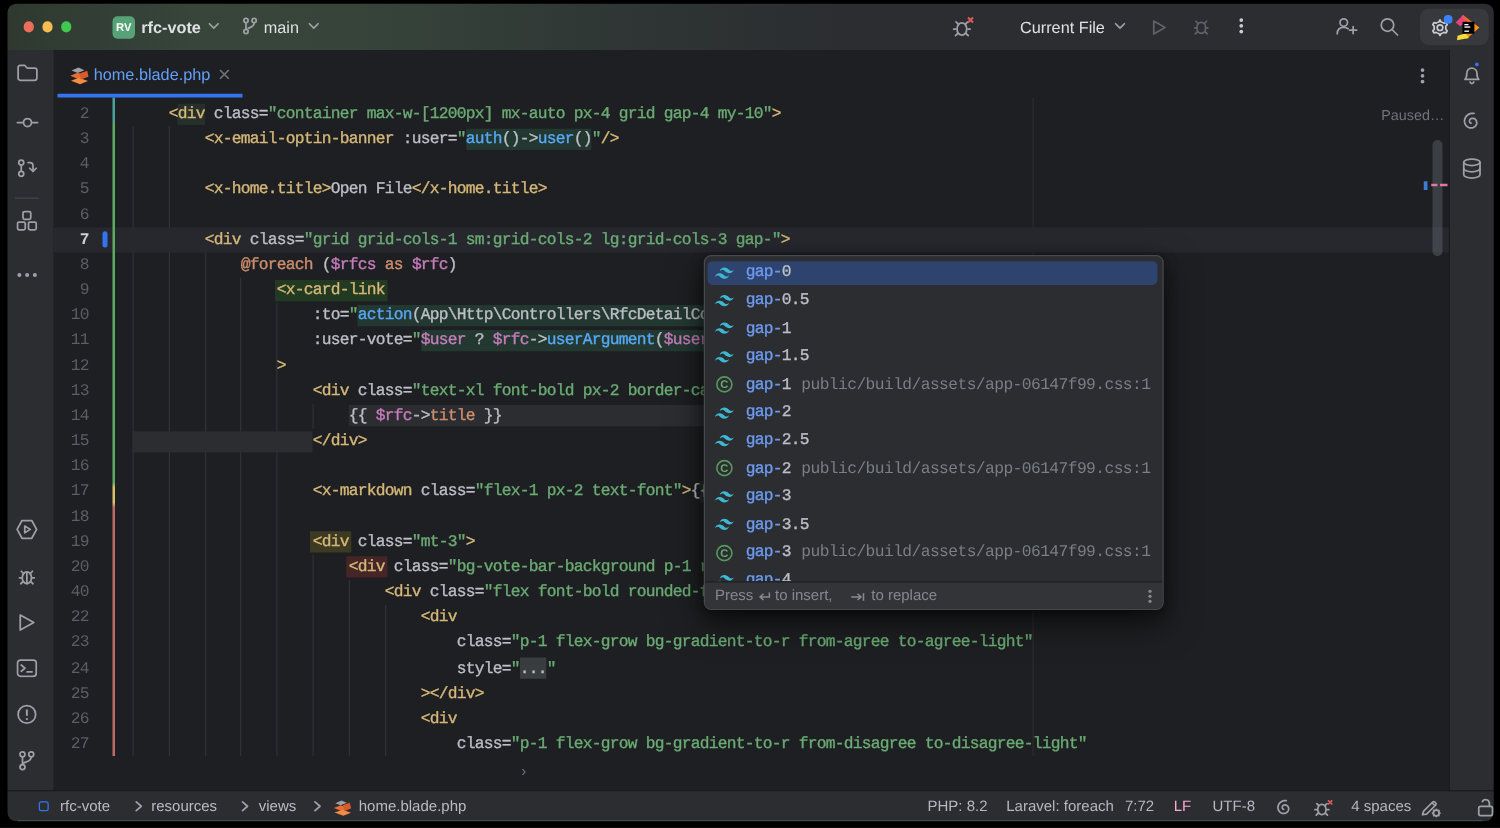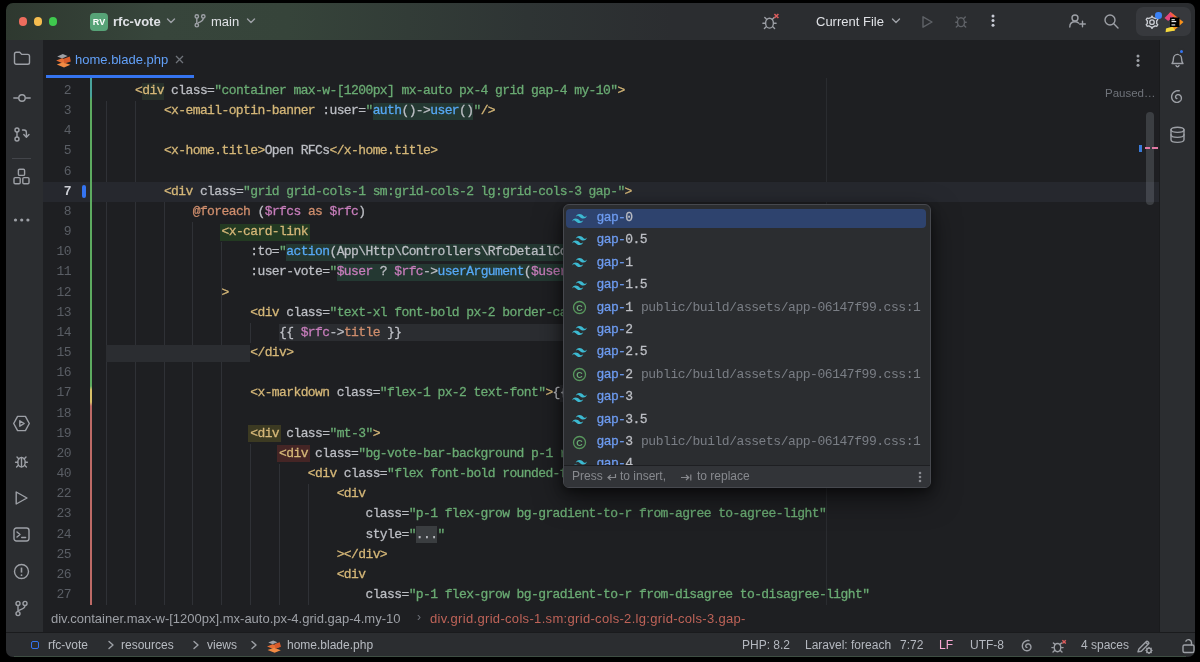--- a/index.html
+++ b/index.html
@@ -230,21 +230,21 @@
 <div style="position:absolute;left:336.7px;top:263.94px;width:263px;height:17px;background:#243832"></div>
 <div style="position:absolute;left:279.1px;top:324.42px;width:320px;height:17px;background:#2b2d31"></div>
 <div style="position:absolute;left:106.3px;top:344.58px;width:144px;height:17px;background:#2b2d31"></div>
 <div style="position:absolute;left:559.9px;top:384.90px;width:45px;height:17px;background:#2b2d31"></div>
 <div style="position:absolute;left:248.30px;top:425.22px;width:32.80px;height:17px;background:#3c3a22"></div>
 <div style="position:absolute;left:277.10px;top:445.38px;width:32.80px;height:17px;background:#452525"></div>
 <div style="position:absolute;left:415.90px;top:526.02px;width:21.60px;height:17px;background:#3a3d40"></div>
   <div style="z-index:3;position:relative">
       <div class="cl" style="top:81.00px">    <span style="color:#D5B778">&lt;div</span><span style="color:#BCBEC4"> class=</span><span style="color:#6AAB73">"container max-w-[1200px] mx-auto px-4 grid gap-4 my-10"</span><span style="color:#D5B778">&gt;</span></div>
 <div class="cl" style="top:101.16px">        <span style="color:#D5B778">&lt;x-email-optin-banner</span><span style="color:#BCBEC4"> :user=</span><span style="color:#6AAB73">"</span><span style="color:#56A8F5">auth</span><span style="color:#BCBEC4">()-&gt;</span><span style="color:#56A8F5">user</span><span style="color:#BCBEC4">()</span><span style="color:#6AAB73">"</span><span style="color:#D5B778">/&gt;</span></div>
-<div class="cl" style="top:141.48px">        <span style="color:#D5B778">&lt;x-home.title&gt;</span><span style="color:#BCBEC4">Open RFCs</span><span style="color:#D5B778">&lt;/x-home.title&gt;</span></div>
+<div class="cl" style="top:141.48px">        <span style="color:#D5B778">&lt;x-home.title&gt;</span><span style="color:#BCBEC4">Open File</span><span style="color:#D5B778">&lt;/x-home.title&gt;</span></div>
 <div class="cl" style="top:181.80px">        <span style="color:#D5B778">&lt;div</span><span style="color:#BCBEC4"> class=</span><span style="color:#6AAB73">"grid grid-cols-1 sm:grid-cols-2 lg:grid-cols-3 gap-"</span><span style="color:#D5B778">&gt;</span></div>
 <div class="cl" style="top:201.96px">            <span style="color:#CF8E6D">@foreach</span><span style="color:#BCBEC4"> (</span><span style="color:#C77DBB">$rfcs</span><span style="color:#BCBEC4"> </span><span style="color:#CF8E6D">as</span><span style="color:#BCBEC4"> </span><span style="color:#C77DBB">$rfc</span><span style="color:#BCBEC4">)</span></div>
 <div class="cl" style="top:222.12px">                <span style="color:#D5B778">&lt;x-card-link</span></div>
 <div class="cl" style="top:242.28px">                    <span style="color:#BCBEC4">:to=</span><span style="color:#6AAB73">"</span><span style="color:#56A8F5">action</span><span style="color:#BCBEC4">(App\Http\Controllers\RfcDetailController::class, </span><span style="color:#C77DBB">$rfc</span><span style="color:#BCBEC4">)</span><span style="color:#6AAB73">"</span></div>
 <div class="cl" style="top:262.44px">                    <span style="color:#BCBEC4">:user-vote=</span><span style="color:#6AAB73">"</span><span style="color:#C77DBB">$user</span><span style="color:#BCBEC4"> ? </span><span style="color:#C77DBB">$rfc</span><span style="color:#BCBEC4">-&gt;</span><span style="color:#56A8F5">userArgument</span><span style="color:#BCBEC4">(</span><span style="color:#C77DBB">$user</span><span style="color:#BCBEC4">)</span></div>
 <div class="cl" style="top:282.60px">                <span style="color:#D5B778">&gt;</span></div>
 <div class="cl" style="top:302.76px">                    <span style="color:#D5B778">&lt;div</span><span style="color:#BCBEC4"> class=</span><span style="color:#6AAB73">"text-xl font-bold px-2 border-card-outline"</span><span style="color:#D5B778">&gt;</span></div>
 <div class="cl" style="top:322.92px">                        <span style="color:#BCBEC4">{{ </span><span style="color:#C77DBB">$rfc</span><span style="color:#BCBEC4">-&gt;</span><span style="color:#CF8E6D">title</span><span style="color:#BCBEC4"> }}</span></div>
 <div class="cl" style="top:343.08px">                    <span style="color:#D5B778">&lt;/div&gt;</span></div>
 <div class="cl" style="top:383.40px">                    <span style="color:#D5B778">&lt;x-markdown</span><span style="color:#BCBEC4"> class=</span><span style="color:#6AAB73">"flex-1 px-2 text-font"</span><span style="color:#D5B778">&gt;</span><span style="color:#BCBEC4">{{ </span><span style="color:#C77DBB">$rfc</span><span style="color:#BCBEC4">-&gt;</span><span style="color:#CF8E6D">body</span><span style="color:#BCBEC4"> }}</span></div>
@@ -259,23 +259,21 @@
 <div class="cl" style="top:585.00px">                                    <span style="color:#BCBEC4">class=</span><span style="color:#6AAB73">"p-1 flex-grow bg-gradient-to-r from-disagree to-disagree-light"</span></div>
     </div>
   <div style="position:absolute;left:1105px;top:87px;color:#6f737a;font:11.5px 'Liberation Sans';z-index:3">Paused…</div>
 
   <div style="position:absolute;left:1146px;top:112px;width:8px;height:93px;border-radius:4px;background:rgba(137,142,150,0.28);z-index:3"></div>
   <div style="position:absolute;left:1139px;top:144.5px;width:3px;height:7px;background:#3a7bd8;z-index:4"></div>
   <div style="position:absolute;left:1145px;top:146.5px;width:5px;height:2.4px;background:#e078a4;z-index:4"></div>
   <div style="position:absolute;left:1152px;top:146.5px;width:6px;height:2.4px;background:#e078a4;z-index:4"></div>
 
   <div style="position:absolute;left:43px;top:605px;width:1116px;height:27px;background:#1e1f22;z-index:5">
-    <span style="position:absolute;left:8px;top:6px;color:#9da0a6;font:13px 'Liberation Sans'">div.container.max-w-[1200px].mx-auto.px-4.grid.gap-4.my-10</span>
     <span style="position:absolute;left:374px;top:5px;color:#6f737a;font:12px 'Liberation Sans'">›</span>
-    <span style="position:absolute;left:387px;top:6px;color:#be6358;font:13px 'Liberation Sans';letter-spacing:0.32px">div.grid.grid-cols-1.sm:grid-cols-2.lg:grid-cols-3.gap-</span>
   </div>
 
   <div style="position:absolute;left:0;top:632px;width:1200px;height:25px;background:#2b2d30;border-top:1px solid #1a1b1d;z-index:6">
     <div style="position:absolute;left:31px;top:8px;width:8px;height:8px;border:1.5px solid #3574f0;border-radius:2px"></div>
     <span style="position:absolute;left:48px;top:5px;color:#b8bcc2;font:12px 'Liberation Sans'">rfc-vote</span>
     <svg style="position:absolute;left:107px;top:7px" width="8" height="10">
         <path d="M2 1.5 L6 5 L2 8.5" class="ic" stroke-width="1.2"></path>
       </svg>
     <span style="position:absolute;left:121px;top:5px;color:#b8bcc2;font:12px 'Liberation Sans'">resources</span>
     <svg style="position:absolute;left:192px;top:7px" width="8" height="10">

